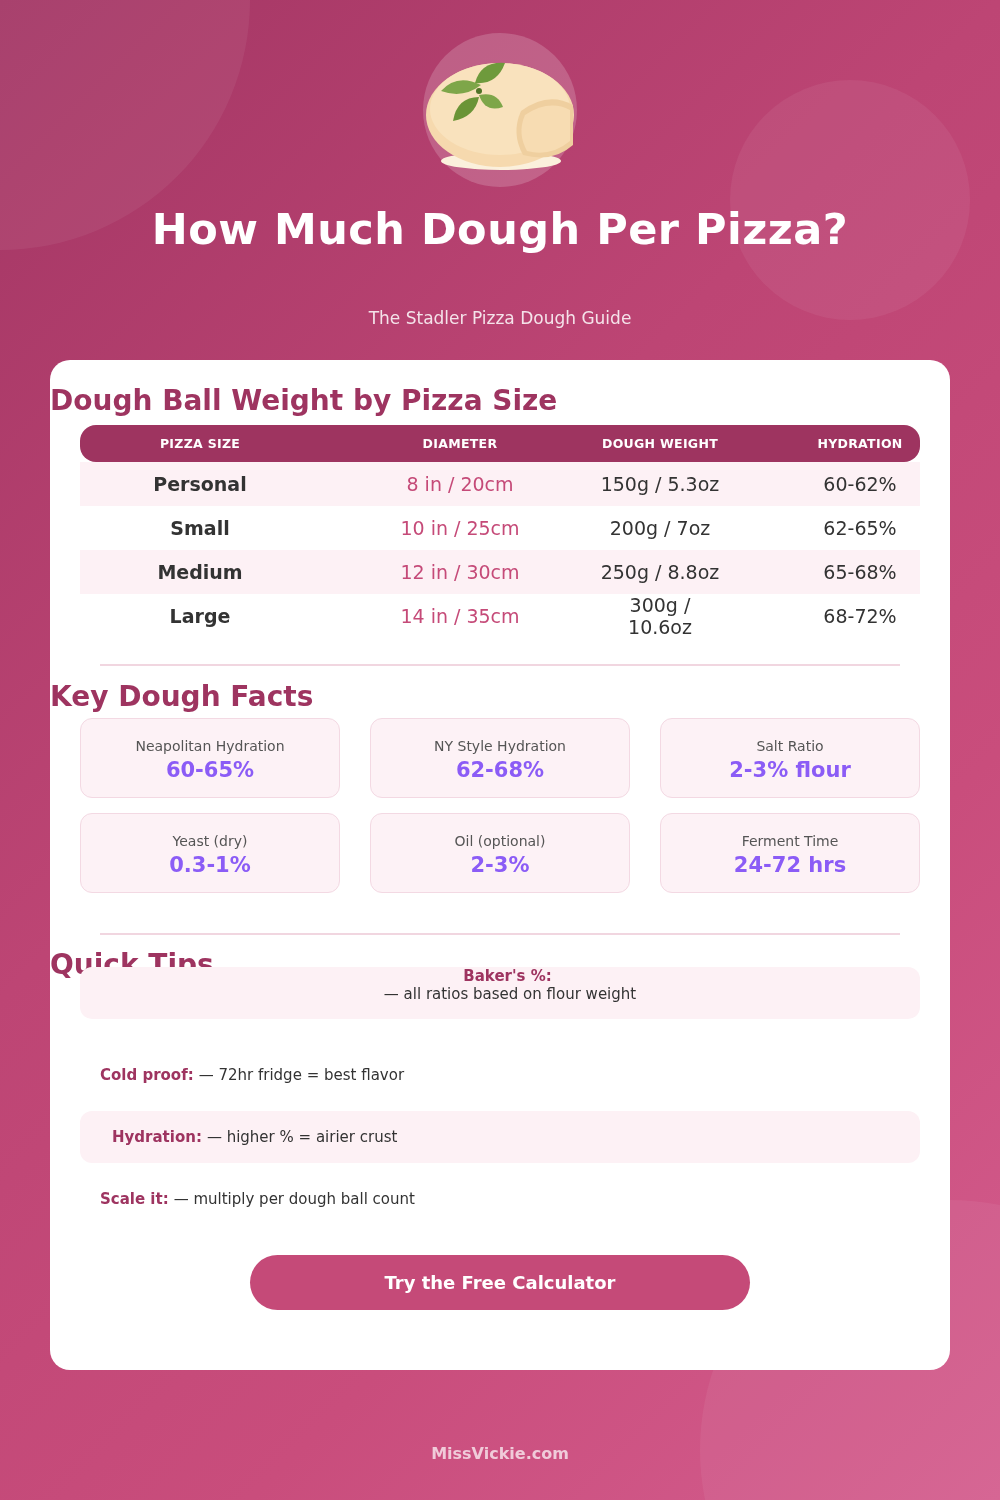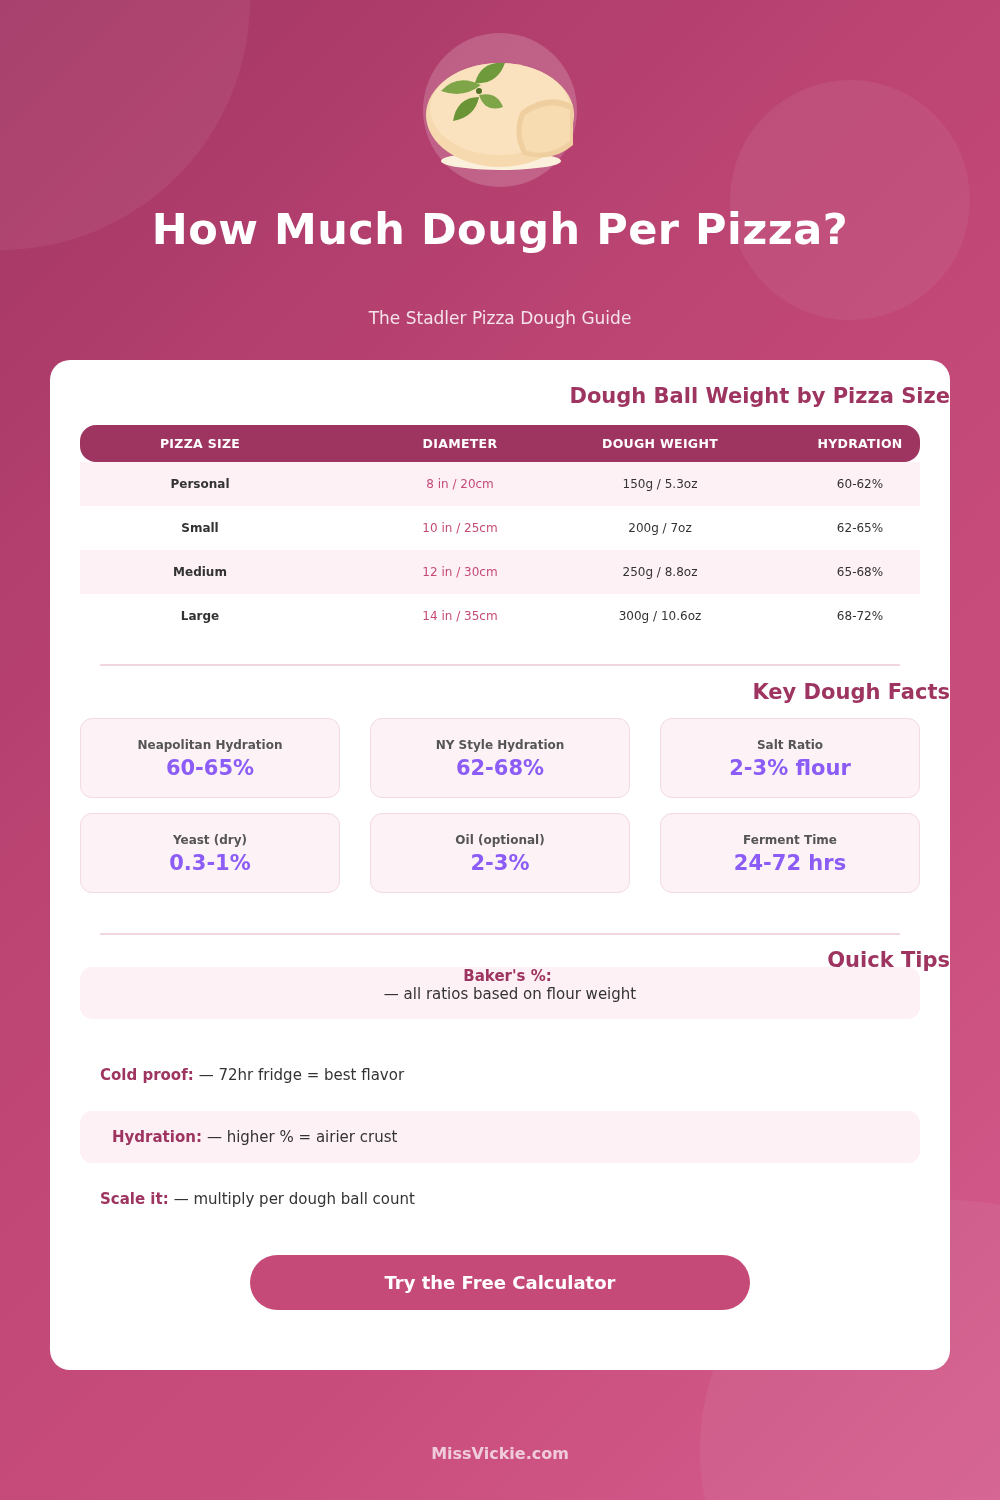--- a/index.html
+++ b/index.html
@@ -28,49 +28,49 @@
   .subtitle {
     position: absolute; top: 308px; left: 0; width: 1000px; text-align: center;
     font-size: 17px; color: rgba(255,255,255,0.85);
   }
 
   .card {
     position: absolute; left: 50px; top: 360px; width: 900px; height: 1010px;
     background: #fff; border-radius: 20px;
   }
   .section-title {
-    position: absolute; left: 0; width: 900px; text-align: right;
-    font-size: 21px; font-weight: bold; color: #9e3460;
+    position: absolute; left: 0; width: 900px; text-align: left;
+    font-size: 28px; font-weight: bold; color: #9e3460;
   }
 
   .table { position: absolute; left: 30px; top: 65px; width: 840px; }
   .thead {
     display: flex; height: 37px; background: #9e3460; border-radius: 16px;
     align-items: center; color: #fff; font-size: 12.5px; font-weight: bold; letter-spacing: 0.3px;
   }
-  .trow { display: flex; height: 44px; align-items: center; font-size: 12px; }
+  .trow { display: flex; height: 44px; align-items: center; font-size: 19px; }
   .trow.alt { background: #fdf1f5; }
   .c1 { width: 240px; text-align: center; }
   .c2 { width: 280px; text-align: center; }
   .c3 { width: 120px; text-align: center; }
   .c4 { width: 200px; text-align: right; padding-right: 0; }
   .thead .c4, .trow .c4 { width: 200px; text-align: center; padding-left: 80px; }
   .cell-size { font-weight: bold; color: #333; }
   .cell-diam { font-weight: normal; color: #c54a78; }
   .cell-weight { color: #333; }
   .cell-hyd { color: #333; }
 
   .divider { position: absolute; left: 50px; width: 800px; height: 2px; background: #f1d6e0; }
 
   .facts { position: absolute; left: 30px; top: 358px; width: 840px; }
   .fact {
     position: absolute; width: 260px; height: 80px; border-radius: 12px;
     background: #fdf2f6; border: 1.5px solid #f3d9e3; text-align: center;
   }
-  .fact-label { margin-top: 19px; font-size: 12px; font-weight: bold; color: #555; }
+  .fact-label { margin-top: 19px; font-size: 14px; font-weight: normal; color: #555; }
   .fact-value { margin-top: 4px; font-size: 21px; font-weight: bold; color: #8b5cf6; }
 
   .tip {
     position: absolute; left: 30px; width: 840px; height: 52px; border-radius: 12px;
     display: flex; align-items: center; padding-left: 20px; font-size: 15px; color: #333;
   }
   .tip.alt { background: #fdf1f5; }
   .tip-key { font-weight: bold; color: #9e3460; margin-right: 5px; }
 
   .cta {

